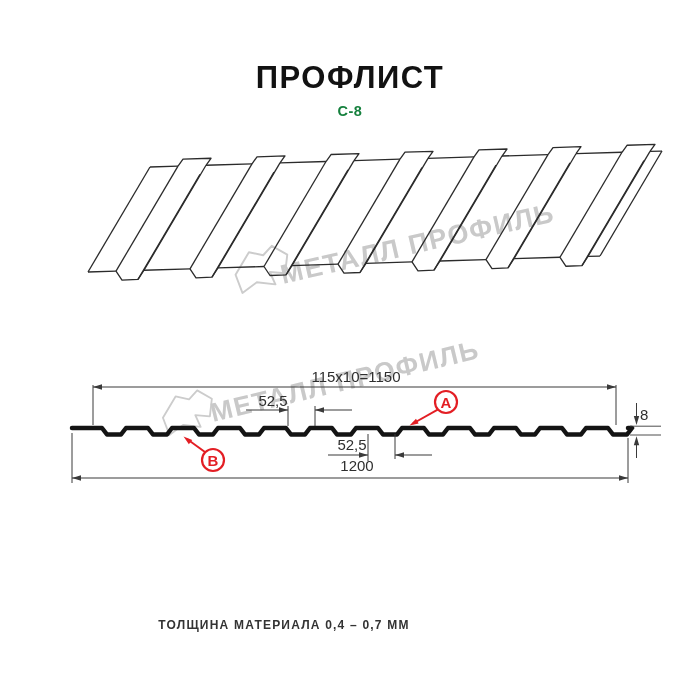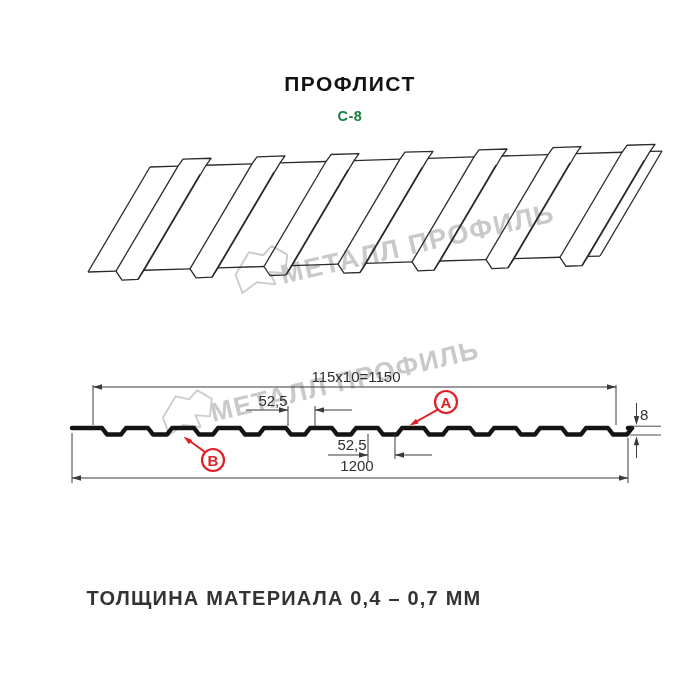--- a/index.html
+++ b/index.html
@@ -1,23 +1,23 @@
 <!DOCTYPE html>
 <html><head>
 <meta charset="utf-8">
 <style>
   html,body{margin:0;padding:0;background:#fff;}
   .page{position:relative;width:700px;height:700px;background:#fff;overflow:hidden;
         font-family:"Liberation Sans",sans-serif;}
   header{position:absolute;top:60px;left:0;width:700px;text-align:center;}
-  h1{margin:12px;font-size:21px;font-weight:800;letter-spacing:1.5px;color:#121212;
+  h1{margin:0;font-size:31px;font-weight:800;letter-spacing:1.5px;color:#121212;
      font-family:"Liberation Sans",sans-serif;}
   .subtitle{margin-top:7px;font-size:14.5px;font-weight:700;letter-spacing:.5px;color:#15803d;}
-  footer{position:absolute;top:587px;left:0;width:568px;text-align:center;
-         font-size:20px;font-weight:600;letter-spacing:1.2px;color:#333;}
+  footer{position:absolute;top:618px;left:0;width:568px;text-align:center;
+         font-size:12px;font-weight:600;letter-spacing:1.2px;color:#333;}
   svg{position:absolute;top:0;left:0;}
   .dim{font-family:"Liberation Sans",sans-serif;font-size:15px;fill:#2f2f2f;}
   .callout-letter{font-family:"Liberation Sans",sans-serif;font-size:15px;font-weight:600;fill:#e31e24;}
   .wmtext{font-family:"Liberation Sans",sans-serif;font-weight:700;fill:#c9c9c9;}
   .wm1{font-size:27px;letter-spacing:1.5px;}
   .wm2{font-size:26.5px;letter-spacing:1.5px;}
 </style>
 </head>
 <body>
 

